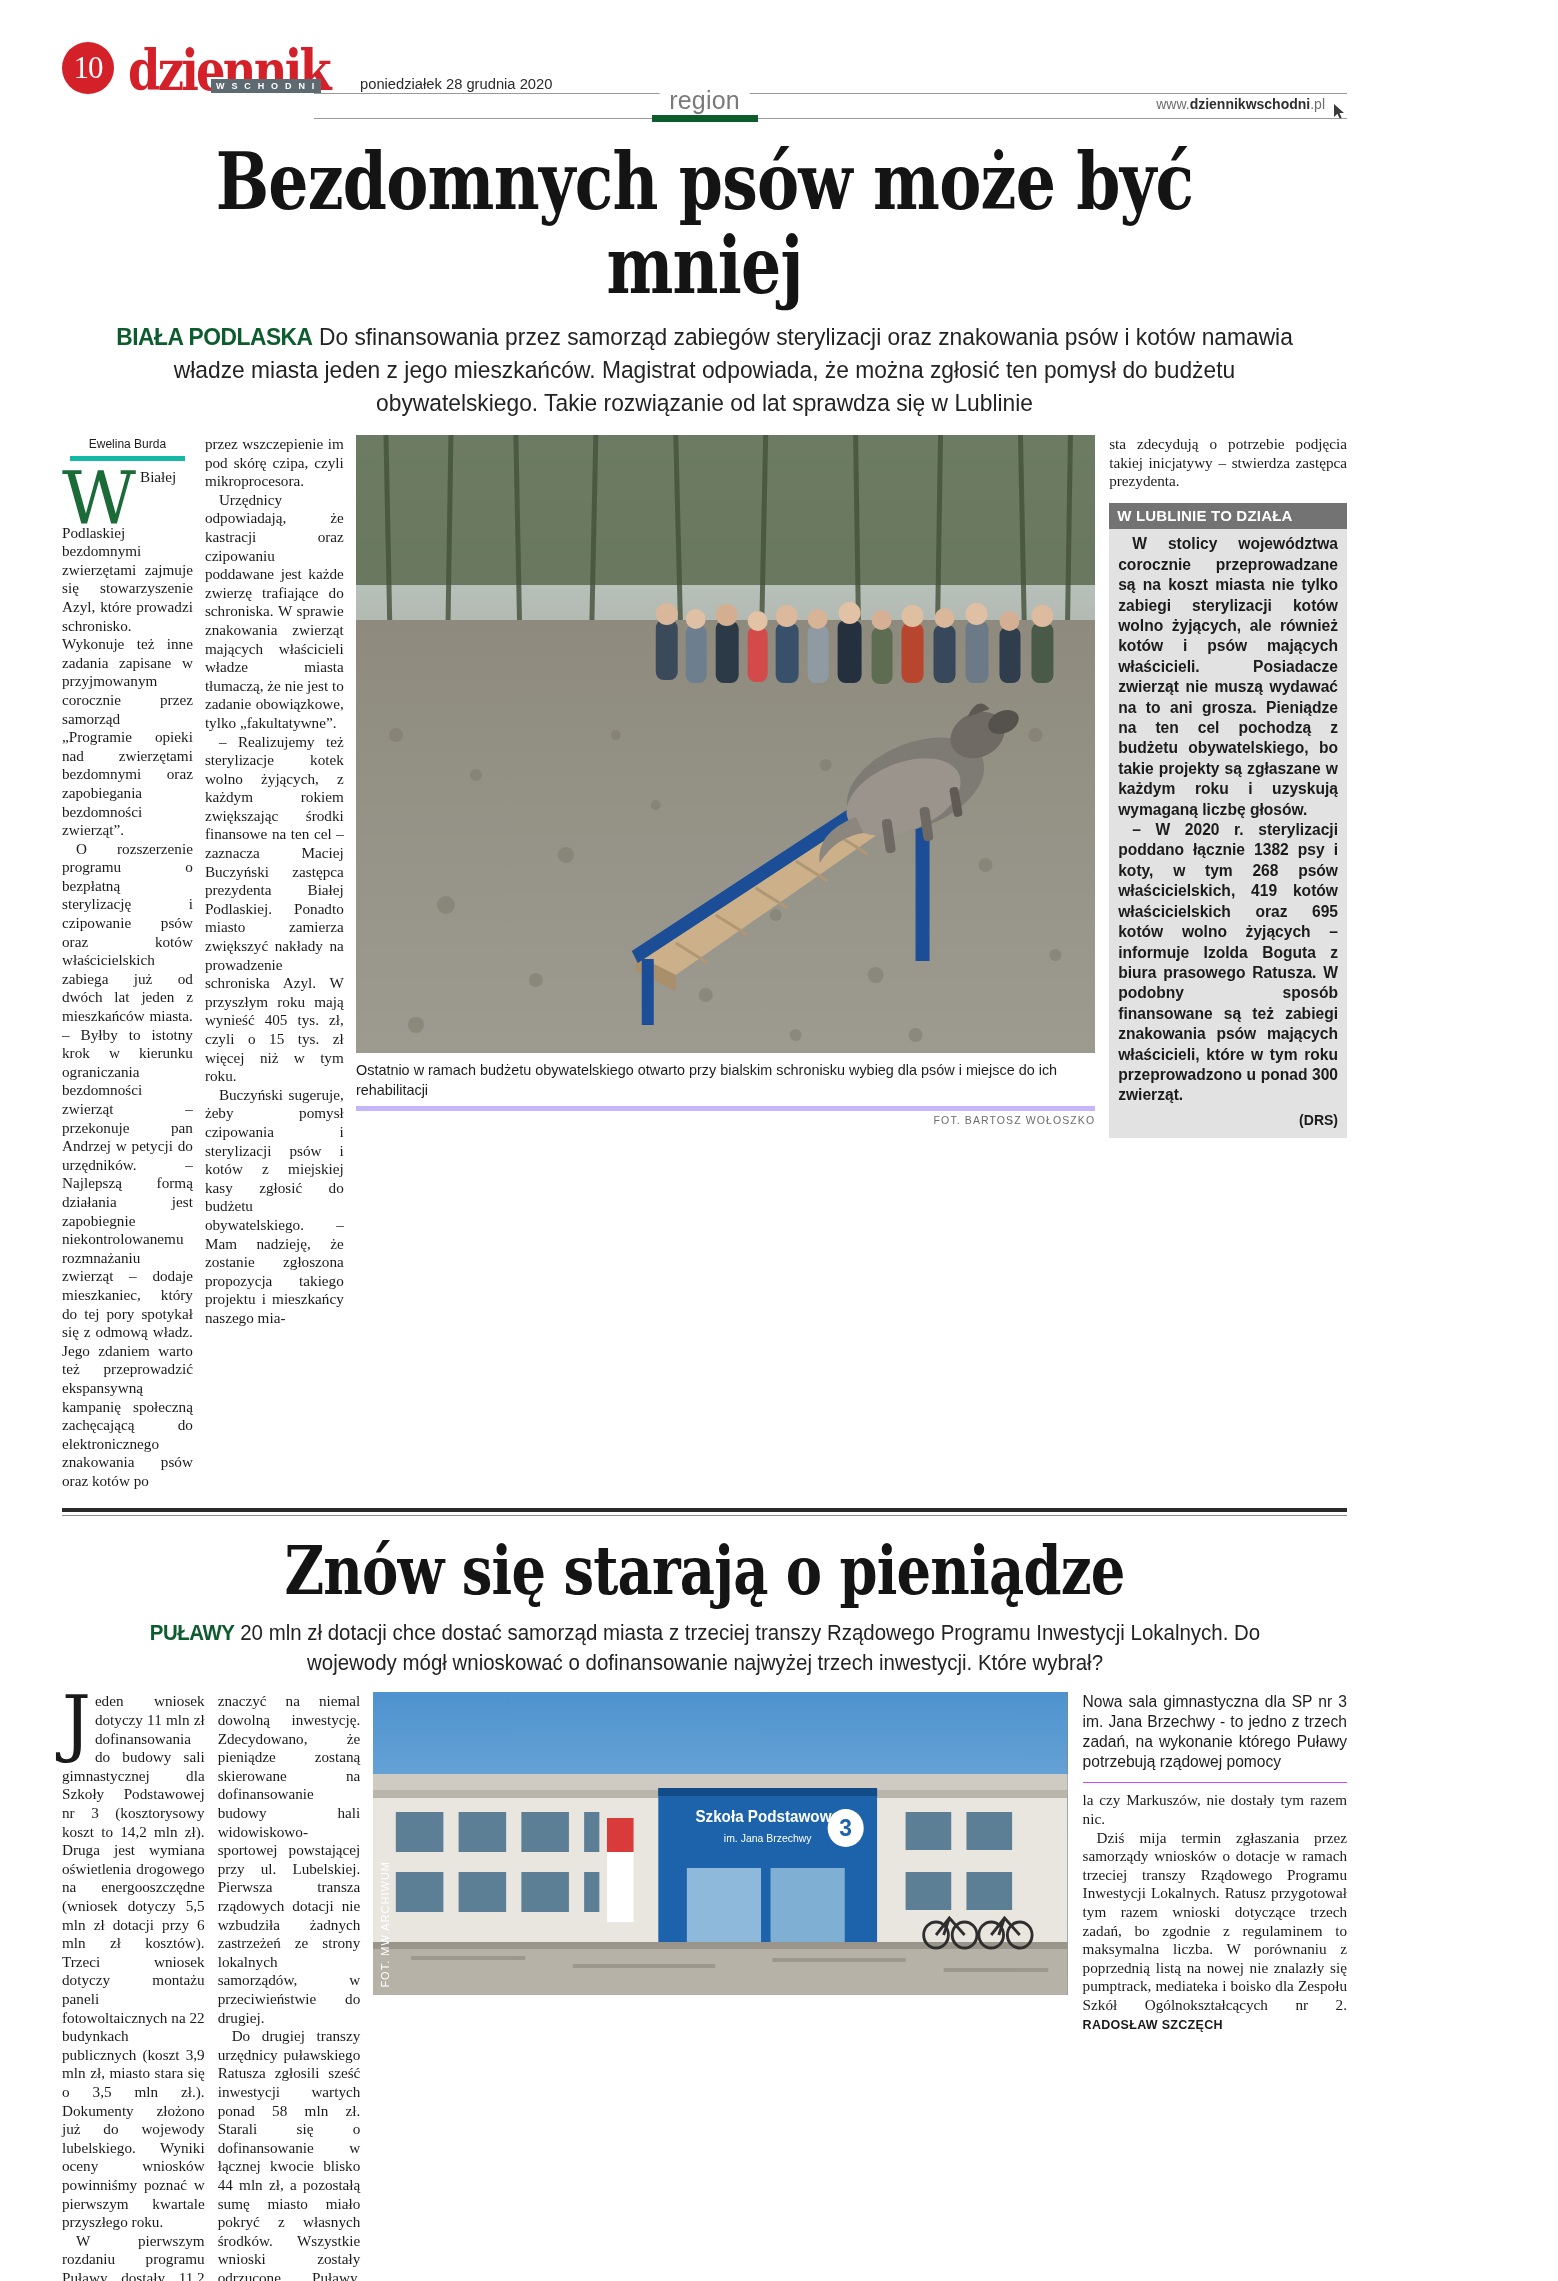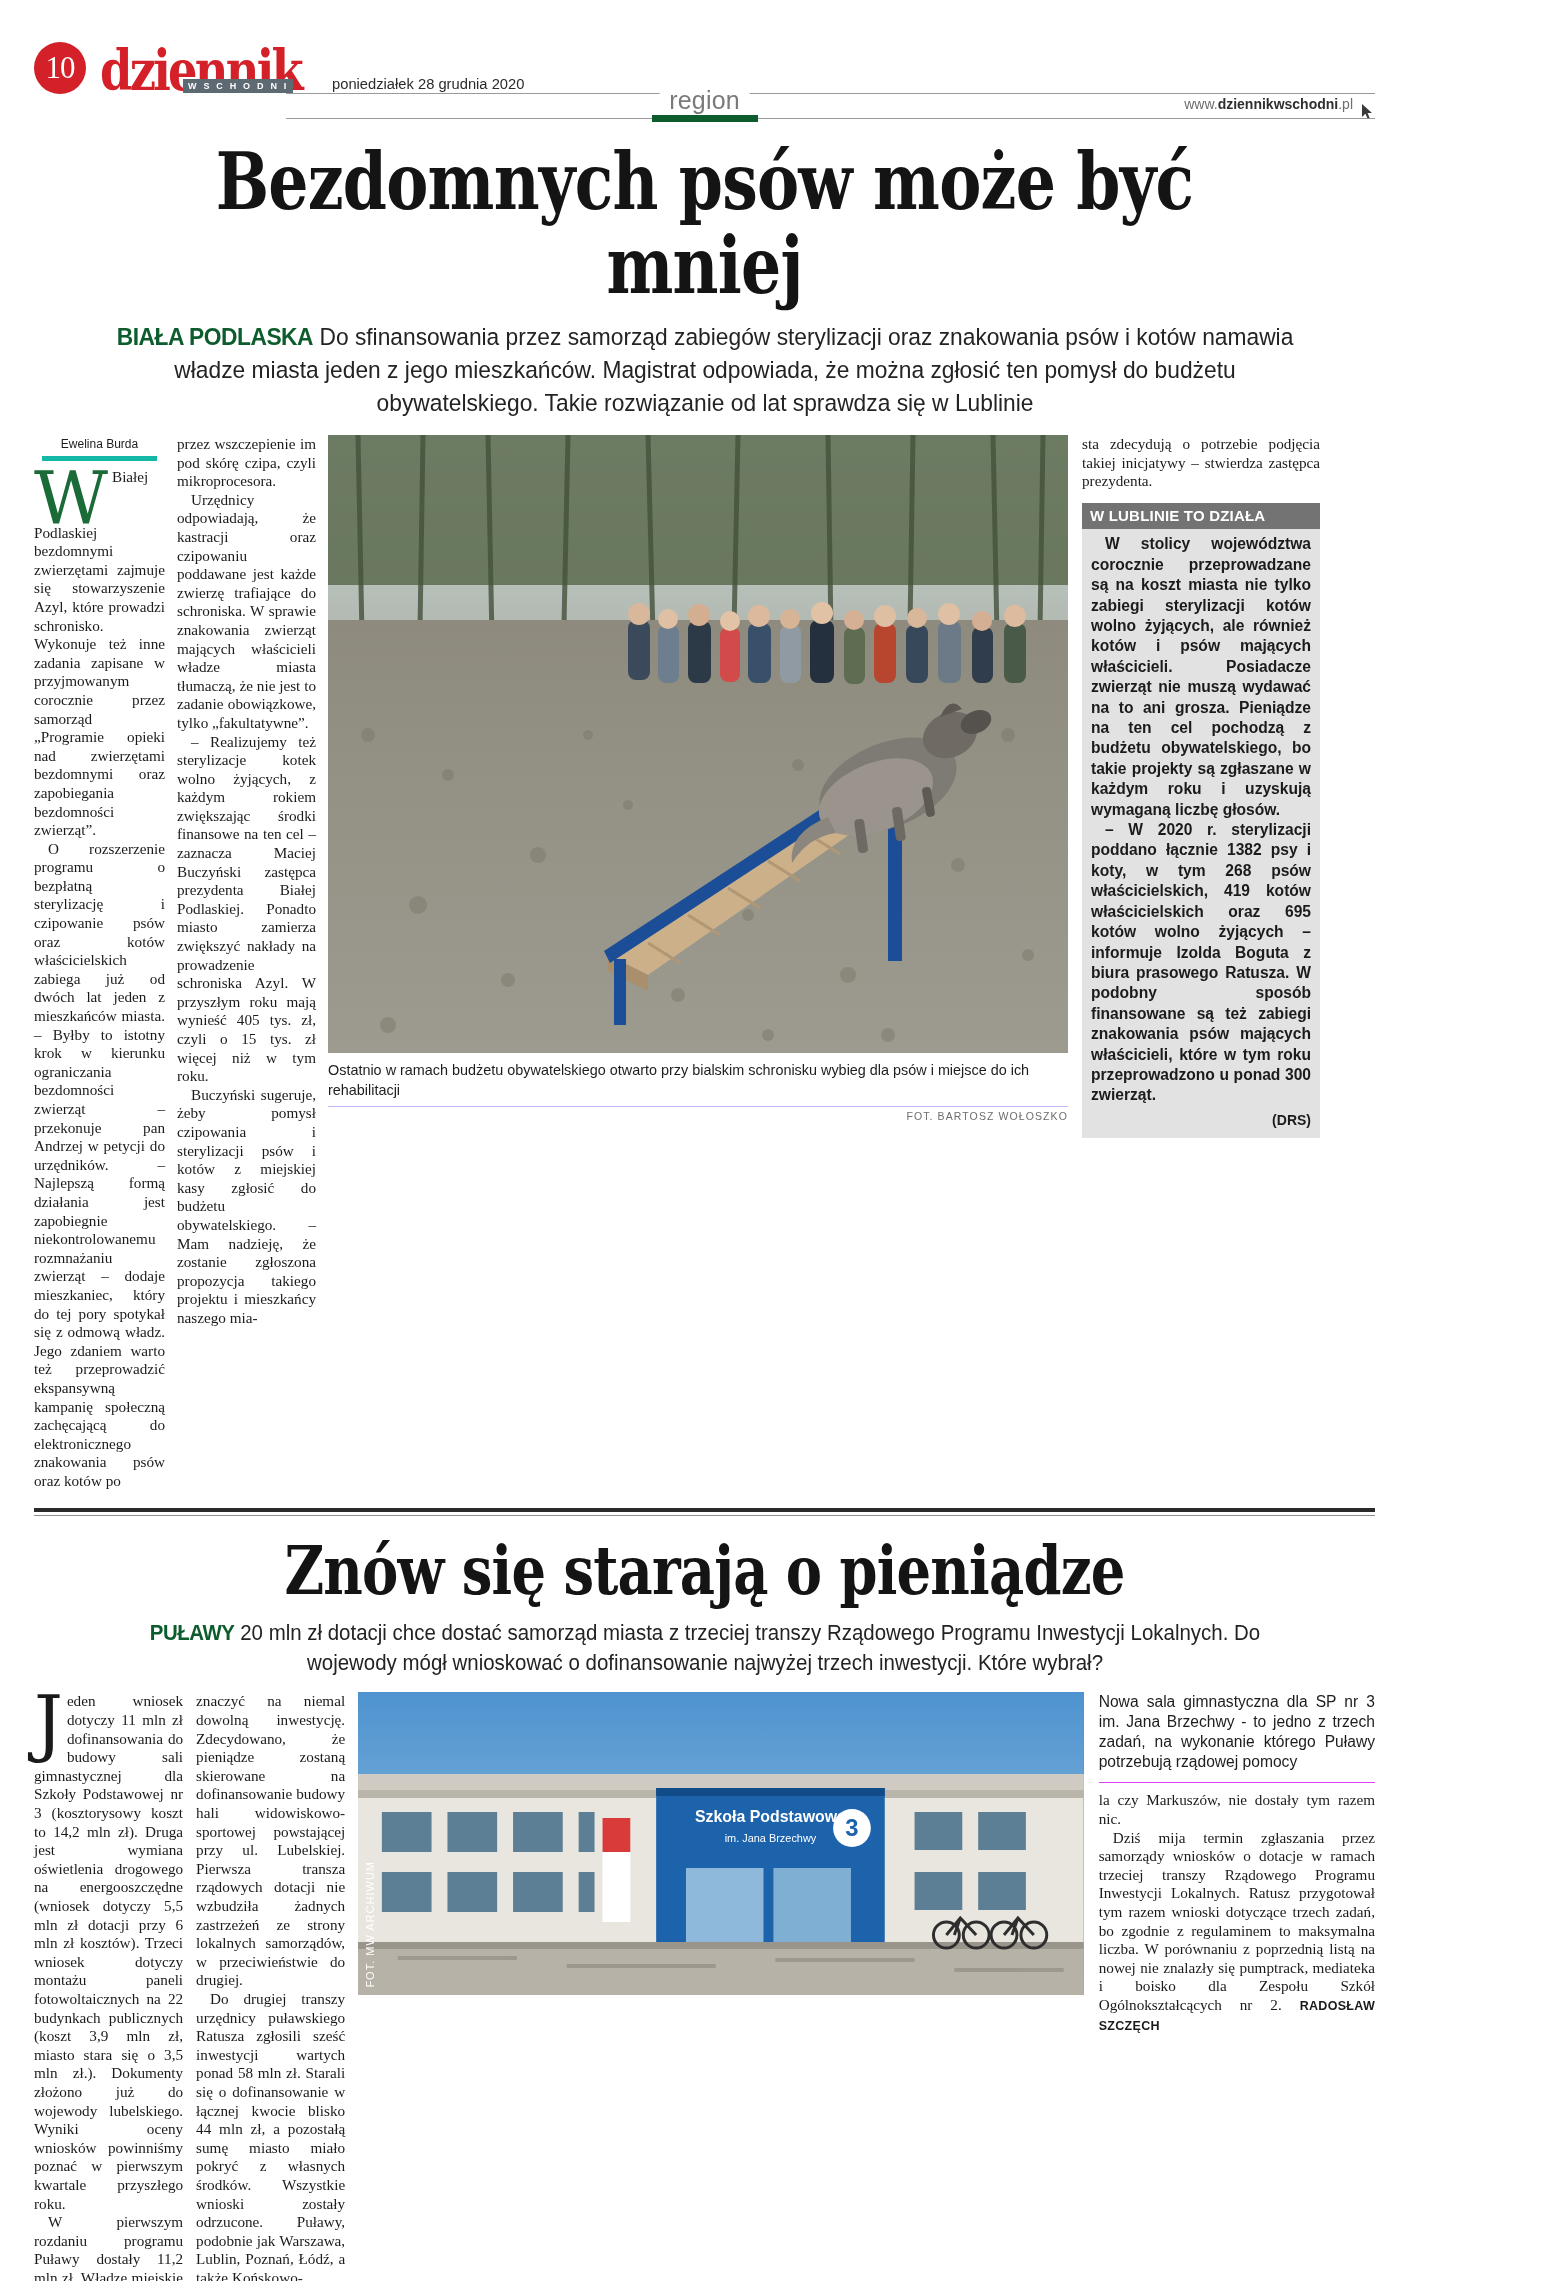--- a/index.html
+++ b/index.html
@@ -2,21 +2,21 @@
 <html><head>
 <meta charset="utf-8">
 <style>
   html,body{margin:0;padding:0;}
   body{
     width:1558px;height:2281px;background:#ffffff;
     font-family:"Liberation Serif", serif;
     color:#1a1a1a;-webkit-font-smoothing:antialiased;
     overflow:hidden;
   }
-  .page{position:relative;width:1409px;height:2281px;box-sizing:border-box;padding:0 34px;}
+  .page{position:relative;width:1409px;height:2281px;box-sizing:border-box;padding:0 62px;}
 
   
   .masthead{position:relative;height:100px;display:flex;align-items:flex-end;}
   .pagenum{
     width:52px;height:52px;border-radius:50%;background:#d42028;color:#fff;
     font-family:"Liberation Serif",serif;font-size:31px;line-height:52px;text-align:center;
     font-weight:400;letter-spacing:-1px;margin-bottom:6px;flex:0 0 auto;
   }
   .logo-wrap{position:relative;margin-left:14px;margin-bottom:2px;flex:0 0 auto;}
   .logo-main{
@@ -90,21 +90,21 @@
   }
   .dropcap.dark{color:#1a1a1a;}
 
   .photo{position:relative;width:100%;overflow:hidden;background:#7d8a78;}
   .photo-caption{
     font-family:"Liberation Sans",sans-serif;font-size:15px;line-height:20px;color:#1d1d1d;
     padding-top:7px;transform:scaleX(.96);transform-origin:left top;
   }
   .photo-credit{
     font-family:"Liberation Sans",sans-serif;font-size:10.5px;color:#6d6d6d;
-    letter-spacing:1.1px;text-align:right;border-top:1px solid #c4b5fd;margin-top:6px;padding-top:3px;
+    letter-spacing:1.1px;text-align:right;border-top:5px solid #c4b5fd;margin-top:6px;padding-top:3px;
   }
 
   
   .infobox{margin-top:12px;background:#e2e2e2;}
   .infobox-hd{
     background:#737373;color:#fff;font-family:"Liberation Sans",sans-serif;font-weight:bold;
     font-size:15px;letter-spacing:.2px;padding:4px 7px 4px 8px;display:inline-block;
     width:calc(100% - 15px);box-sizing:content-box;
   }
   .infobox-body{

